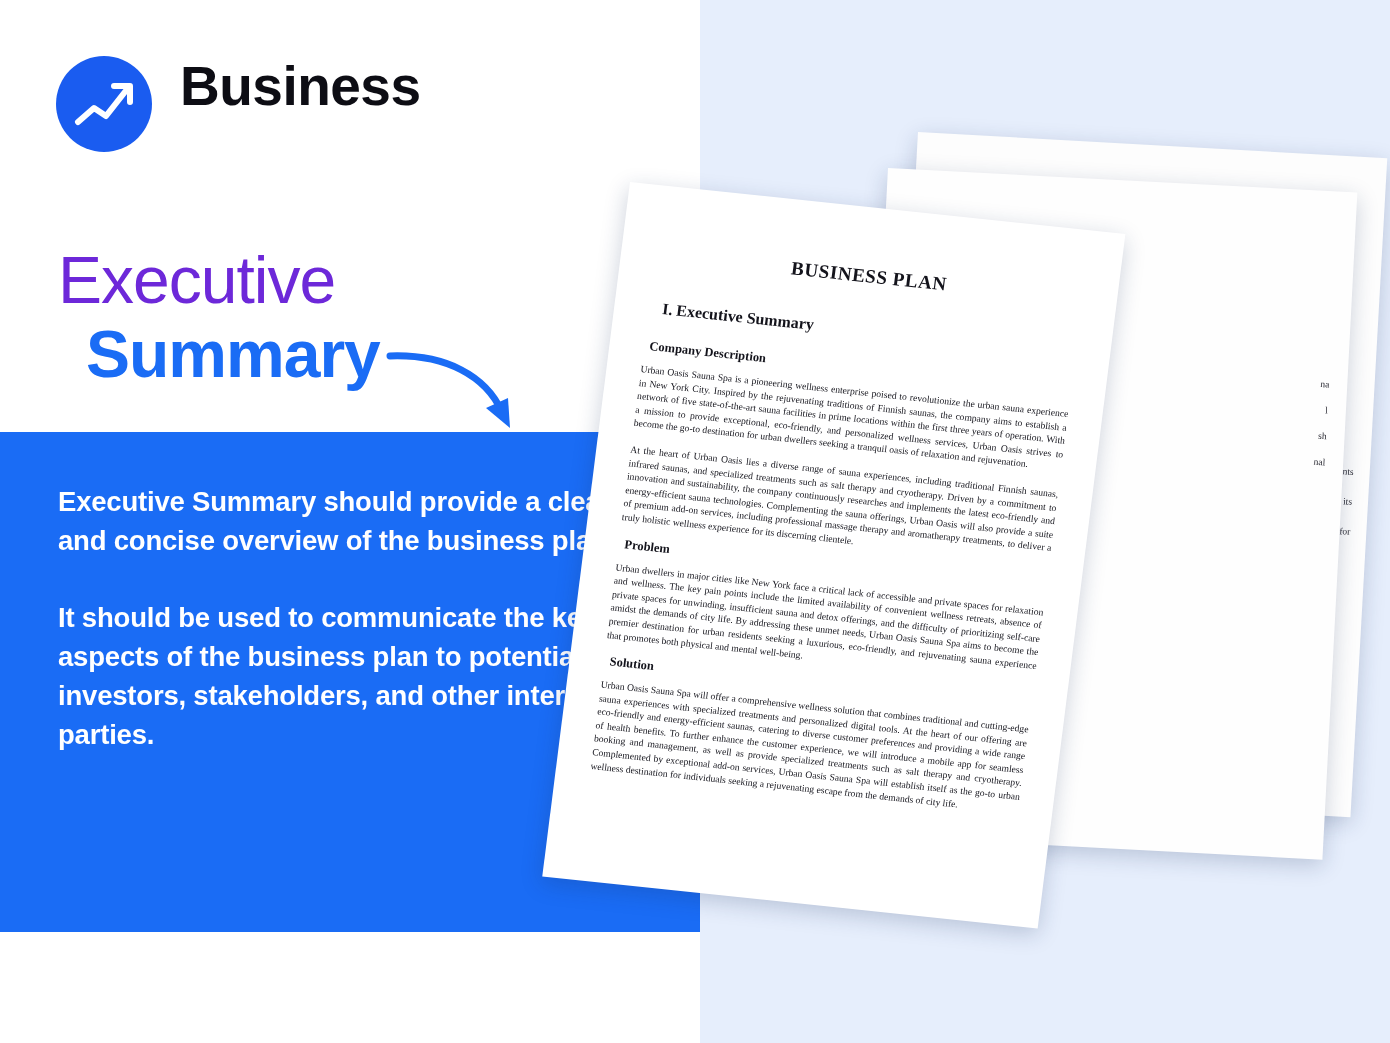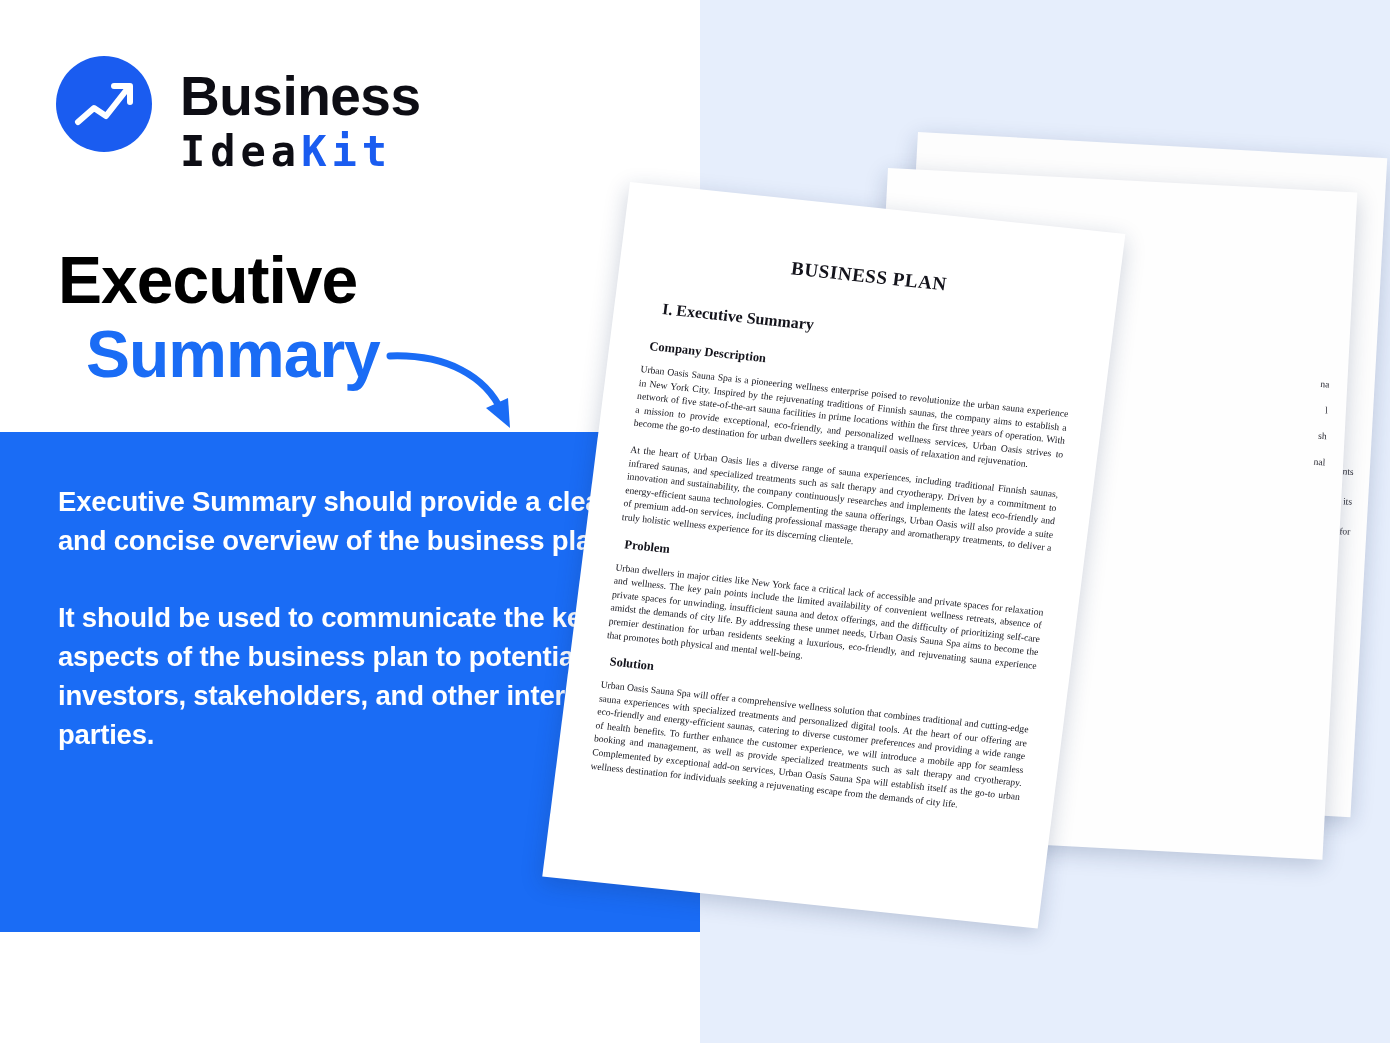--- a/index.html
+++ b/index.html
@@ -64,21 +64,21 @@
     top: 6px;
     width: 96px;
     height: 96px;
     border-radius: 50%;
     background: #1a5cf0;
   }
   .logo-mark svg { display: block; }
   .logo-text {
     position: absolute;
     left: 124px;
-    top: 16px;
+    top: 6px;
     width: 300px;
   }
   .logo-business {
     font-size: 55px;
     font-weight: bold;
     color: #0d0d14;
     letter-spacing: -0.5px;
     line-height: 60px;
     font-family: "Liberation Sans", sans-serif;
   }
@@ -102,22 +102,22 @@
   }
   
   .title {
     position: absolute;
     left: 58px;
     top: 243px;
     width: 600px;
   }
   .title-line1 {
     font-size: 66px;
-    font-weight: bold;
-    color: #000000;
+    font-weight: normal;
+    color: #6d28d9;
     line-height: 74px;
     letter-spacing: -1px;
   }
   .title-line2 {
     font-size: 66px;
     font-weight: bold;
     color: #1a6cf5;
     line-height: 74px;
     letter-spacing: -1px;
     margin-left: 28px;
@@ -256,23 +256,20 @@
 
   <div class="logo">
     <div class="logo-mark">
       <svg width="96" height="96" viewBox="0 0 96 96">
         <polyline points="22,66 38,52 50,60 72,32" fill="none" stroke="#ffffff" stroke-width="6" stroke-linecap="round" stroke-linejoin="round"></polyline>
         <polyline points="58,30 74,30 74,46" fill="none" stroke="#ffffff" stroke-width="6" stroke-linecap="round" stroke-linejoin="round"></polyline>
       </svg>
     </div>
     <div class="logo-text">
       <div class="logo-business">Business</div>
-      <div class="logo-line2">
-        <span class="logo-idea">Idea</span><span class="logo-kit">Kit</span>
-      </div>
     </div>
   </div>
 
   <div class="title">
     <div class="title-line1">Executive</div>
     <div class="title-line2">Summary</div>
   </div>
 
   <div class="arrow">
     <svg width="140" height="90" viewBox="0 0 140 90">

